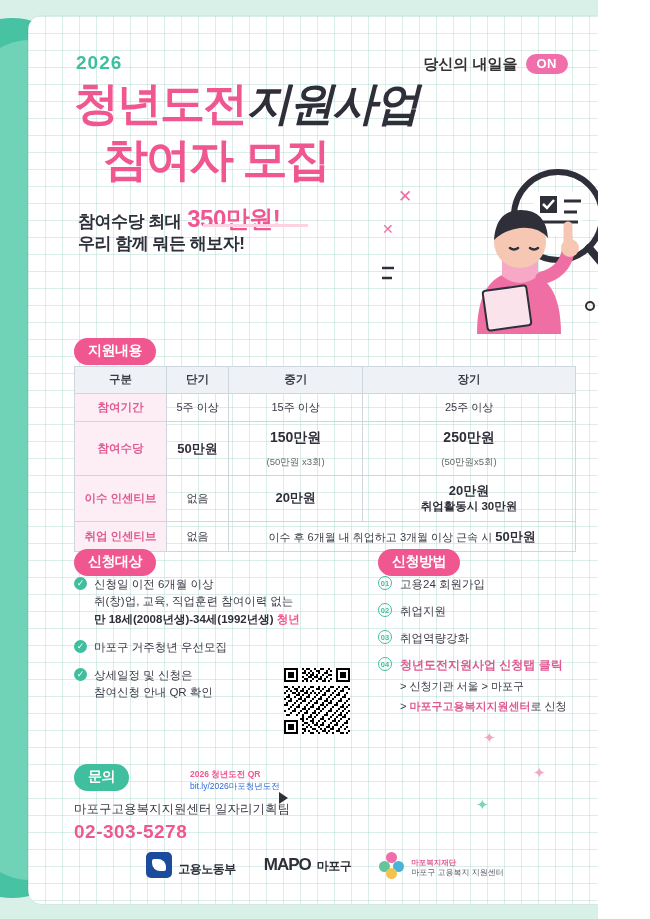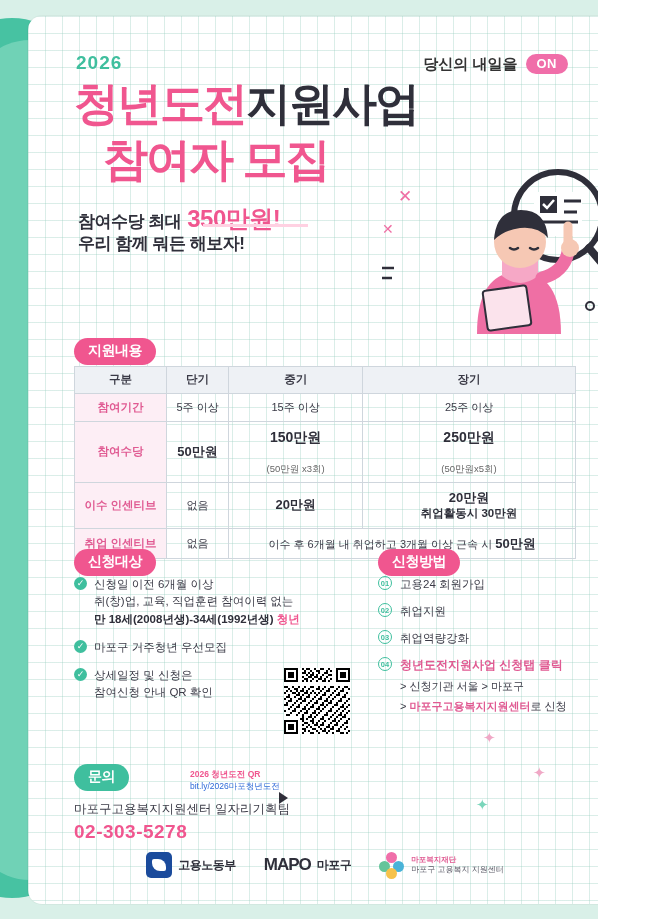--- a/index.html
+++ b/index.html
@@ -73,21 +73,21 @@
     background: #f06ea9; color: #fff;
     border-radius: 999px; padding: 2px 11px 3px;
     font-size: 13px; font-weight: bold; letter-spacing: .5px;
   }
   .title1 {
     position: absolute; left: 46px; top: 62px;
     font-size: 45px; font-weight: bold; letter-spacing: -2px;
     color: #f0568f; line-height: 1.15;
     white-space: nowrap;
   }
-  .title1 .dark { color: #2f2f3a; }
+  .title1 .dark { color: #2f2f3a; font-style: italic; }
   .title2 {
     position: absolute; left: 46px; top: 118px;
     font-size: 45px; font-weight: bold; letter-spacing: -2px;
     color: #f0568f; line-height: 1.15;
     white-space: nowrap;
     margin-left: 29px;
   }
   .sub1 {
     position: absolute; left: 50px; top: 187px;
     font-size: 17px; font-weight: bold; color: #2f2f3a; letter-spacing: -.5px;
@@ -131,21 +131,21 @@
   }
   .tbl thead th {
     background: #eef1f5; font-weight: bold; font-size: 11.5px; color: #3a3a46;
     padding: 5px 3px;
   }
   .tbl tbody th {
     background: #fdeef5; color: #e05a92; font-weight: bold; width: 92px; font-size: 11.5px;
   }
   .tbl .b { font-weight: bold; font-size: 13px; color: #2f2f3a; }
   .tbl .b2 { font-weight: bold; font-size: 14px; color: #2f2f3a; }
-  .tbl .sm { font-size: 9.5px; color: #666; display: block; margin-top: 16px; }
+  .tbl .sm { font-size: 9.5px; color: #666; display: block; margin-top: 9px; }
 
   
   .left-col { position: absolute; left: 46px; top: 560px; width: 290px; }
   .li { position: relative; padding-left: 20px; margin-bottom: 11px; font-size: 11.5px; color: #3a3a46; line-height: 1.5; }
   .li .chk {
     position: absolute; left: 0; top: 1px;
     width: 13px; height: 13px; border-radius: 50%;
     background: #3fbf9e; color: #fff;
     font-size: 9px; line-height: 13px; text-align: center;
   }
@@ -180,21 +180,21 @@
   
   .contact { position: absolute; left: 46px; top: 775px; }
   .contact .line1 { font-size: 12.5px; color: #3a3a46; margin-top: 10px; }
   .contact .tel { font-size: 19px; font-weight: bold; color: #f0568f; margin-top: 3px; letter-spacing: .5px; }
 
   
   .logos {
     position: absolute; left: 0; right: 0; bottom: 26px;
     display: flex; align-items: center; justify-content: center; gap: 28px;
   }
-  .logo { display: flex; align-items: center; gap: 6px; }
+  .logo { display: flex; align-items: flex-end; gap: 6px; }
   .logo-txt { font-size: 12px; font-weight: bold; color: #2f2f3a; letter-spacing: -.5px; }
   .logo-mark-gov {
     width: 26px; height: 26px; border-radius: 5px;
     background: #1b4b9c; position: relative;
   }
   .logo-mark-gov::after{
     content:""; position:absolute; left:6px; top:7px; width:14px; height:12px;
     background:#fff; border-radius: 2px 8px 2px 8px;
   }
   .logo-mapo { font-size: 17px; font-weight: bold; color: #2f2f3a; letter-spacing: -1px; }

